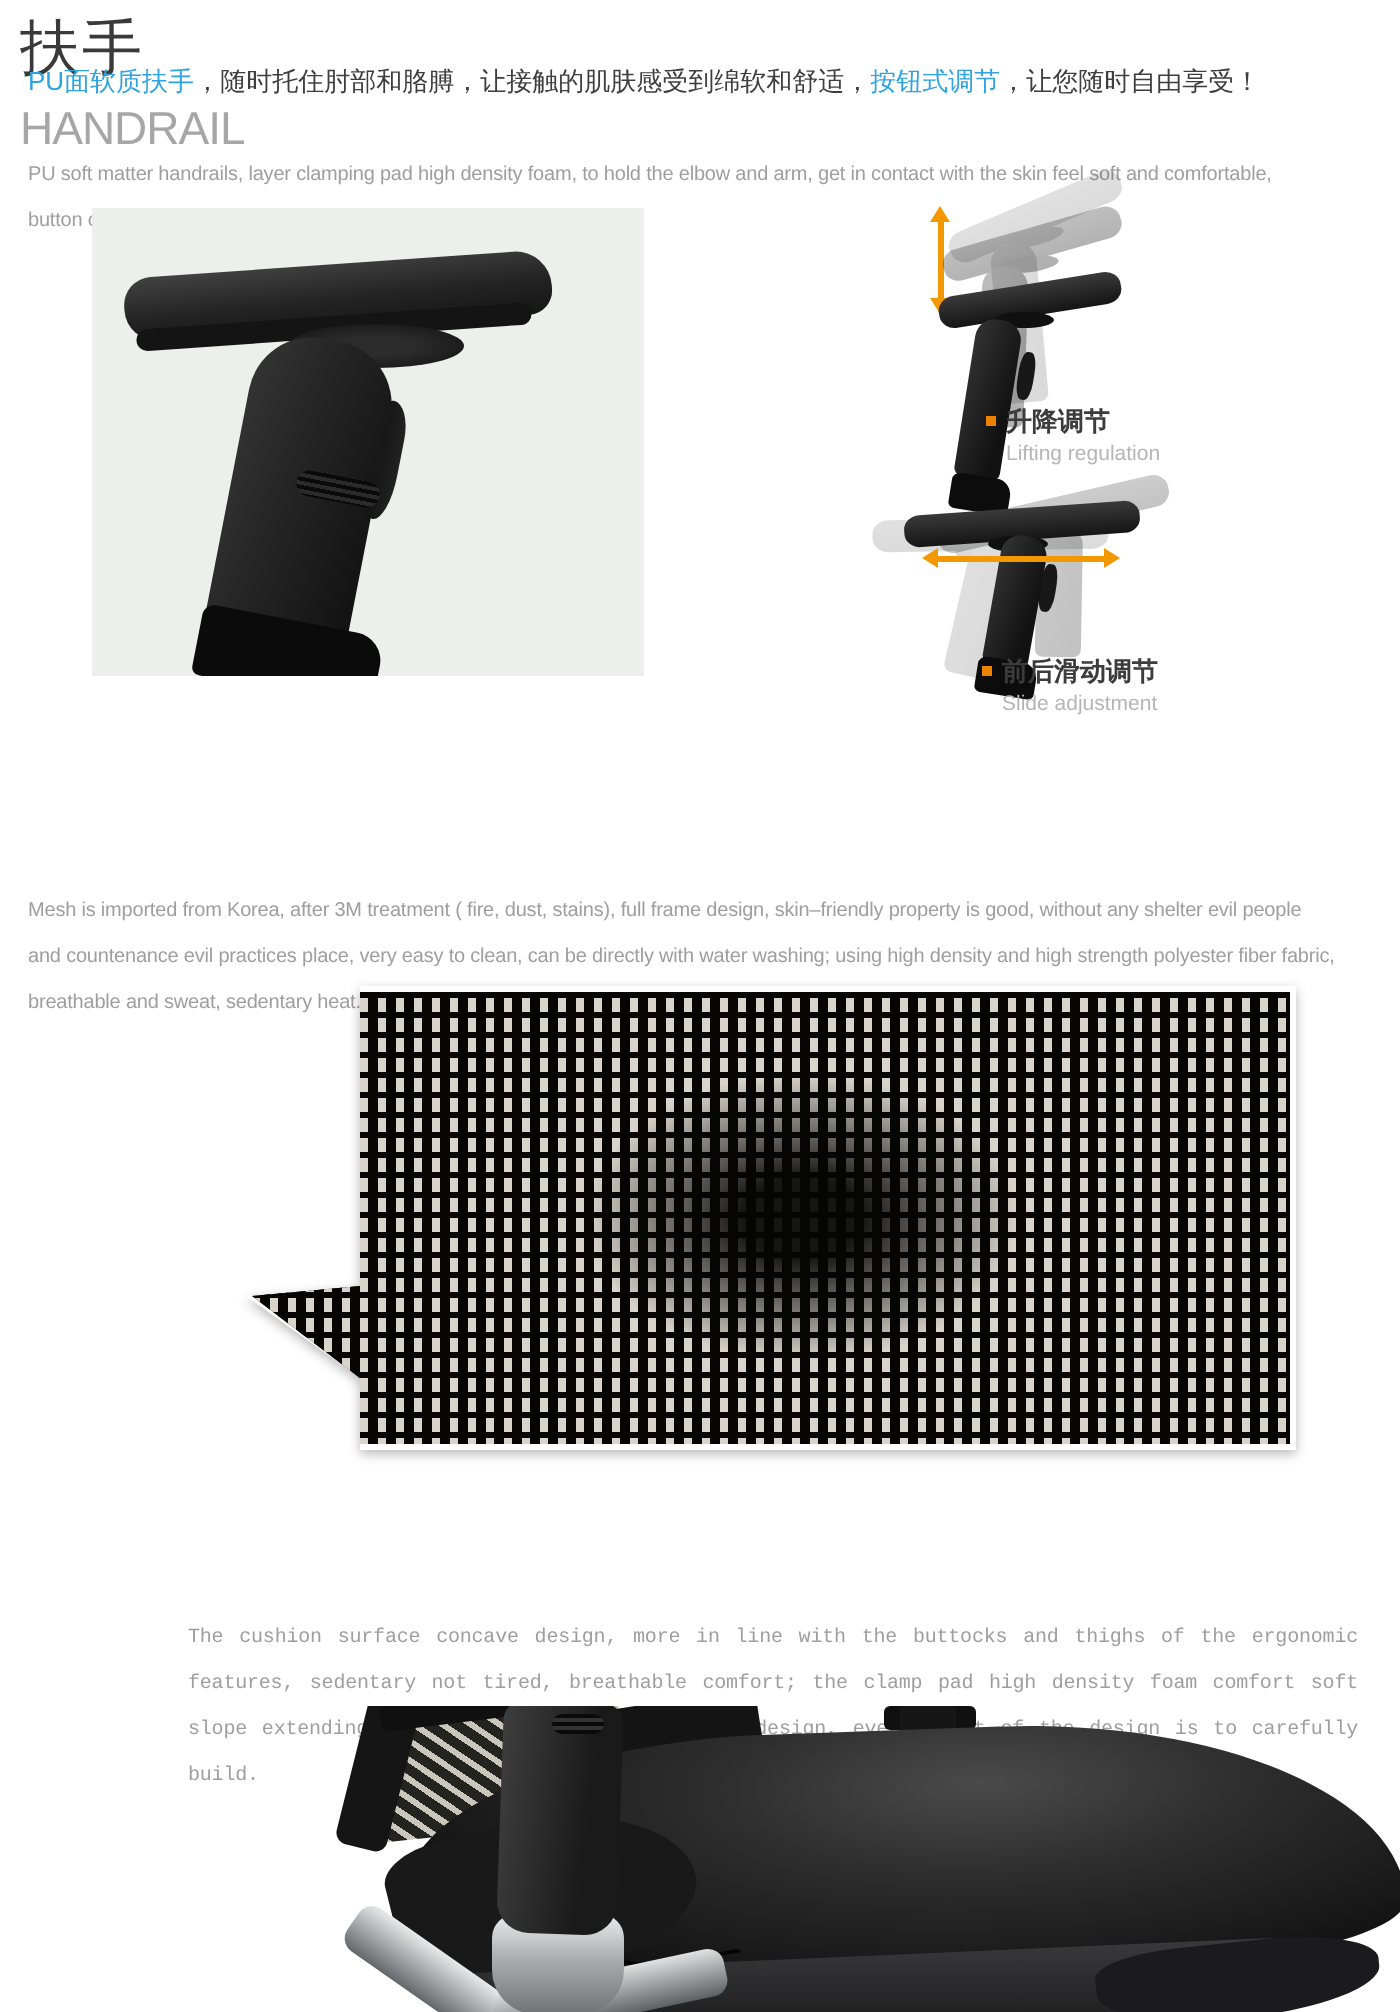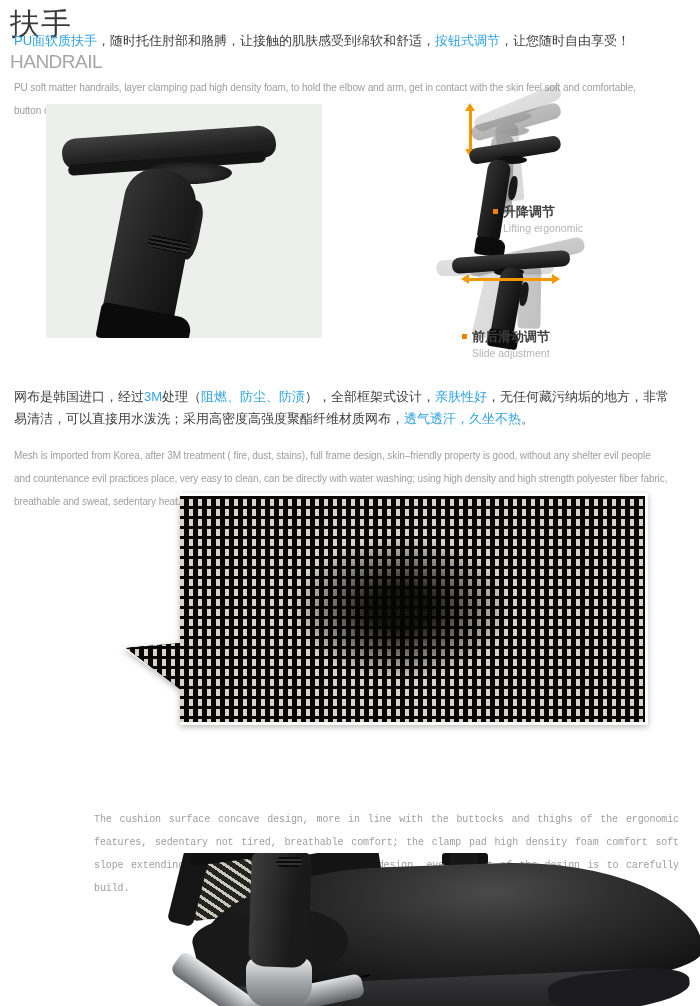--- a/index.html
+++ b/index.html
@@ -3,21 +3,21 @@
 <meta charset="utf-8">
 <style>
   html,body{margin:0;padding:0;background:#fff;}
   .page{position:relative;width:700px;height:1006px;background:#fff;overflow:hidden;
         font-family:"Liberation Sans",sans-serif;}
   .abs{position:absolute;}
 
   
   .sec-title{position:absolute;display:flex;align-items:baseline;gap:6px;white-space:nowrap;flex-direction:column;}
   .t-cn{font-size:30px;color:#3a3a3a;letter-spacing:1px;}
-  .t-en{font-size:19px;color:#a6a6a6;letter-spacing:-0.5px;}
+  .t-en{font-size:23px;color:#a6a6a6;letter-spacing:-0.5px;}
 
   
   .cn{position:absolute;font-size:13px;line-height:22px;color:#3e3e3e;}
   .cn .blue{color:#2fa3e0;}
   .en{position:absolute;font-size:10px;line-height:23px;color:#9e9e9e;letter-spacing:-0.1px;}
   .just{text-align:justify;}
 
   
   .anno{position:absolute;white-space:nowrap;}
   .anno .bullet{display:inline-block;width:5px;height:5px;background:#ef8200;margin-right:5px;vertical-align:2px;}
@@ -148,21 +148,21 @@
     <div class="ma" style="left:14px;top:36px;">
       <div class="ma-pad"></div>
         <div class="ma-mount"></div>
         <div class="ma-btn"></div>
       <div class="ma-stem"></div>
         <div class="ma-cap"></div>
     </div>
   </div>
   <div class="anno" style="left:493px;top:202px;">
     <span class="bullet"></span><span class="acn">升降调节</span>
-    <span class="aen">Lifting ergonomic</span>
+    <span class="aen">Lifting regulation</span>
   </div>
 
   <div class="abs" style="left:440px;top:246px;width:185px;height:105px;">
     <div class="ma ma-b" style="left:-6px;top:8px;opacity:.15;transform:rotate(3deg);">
       <div class="ma-pad"></div>
         <div class="ma-mount"></div>
         <div class="ma-stem"></div>
     </div>
     <div class="ma ma-b" style="left:34px;top:-6px;opacity:.25;transform:rotate(-9deg);">
       <div class="ma-pad"></div>
@@ -171,26 +171,25 @@
     </div>
     <div class="ma ma-b" style="left:12px;top:2px;">
       <div class="ma-pad"></div>
         <div class="ma-mount"></div>
         <div class="ma-btn"></div>
       <div class="ma-stem"></div>
         <div class="ma-cap"></div>
     </div>
     <div class="arrow-h" style="left:28px;top:32px;width:85px;"></div>
   </div>
-  <div class="anno" style="left:462px;top:327px;">
+  <div class="anno" style="left:491px;top:327px;">
     <span class="bullet"></span><span class="acn">前后滑动调节</span>
     <span class="aen">Slide adjustment</span>
   </div>
 
-  <p class="cn" style="left:14px;top:386px;width:660px;margin:0;"><span>网布是韩国进口，经过</span><span class="blue">3M</span><span>处理（</span><span class="blue">阻燃、防尘、防渍</span><span>），全部框架式设计，</span><span class="blue">亲肤性好</span><span>，无任何藏污纳垢的地方，非常易清洁，可以直接用水泼洗；采用高密度高强度聚酯纤维材质网布，</span><span class="blue">透气透汗，久坐不热</span><span>。</span></p>
   <p class="en" style="left:14px;top:444px;width:655px;margin:0;">Mesh is imported from Korea, after 3M treatment ( fire, dust, stains), full frame design, skin–friendly property is good, without any shelter evil people and countenance evil practices place, very easy to clean, can be directly with water washing; using high density and high strength polyester fiber fabric, breathable and sweat, sedentary heat.</p>
 
   <div class="mesh-outer">
     <div class="mesh-white"></div>
     <div class="mesh-fill"></div>
   </div>
 
   <p class="en just" style="left:90px;top:804px;width:585px;margin:4px;font-family:Liberation Mono, monospace;">The cushion surface concave design, more in line with the buttocks and thighs of the ergonomic features, sedentary not tired, breathable comfort; the clamp pad high density foam comfort soft slope extending at the same time, more humane design, every point of the design is to carefully build.</p>
 
   <div class="chair">

